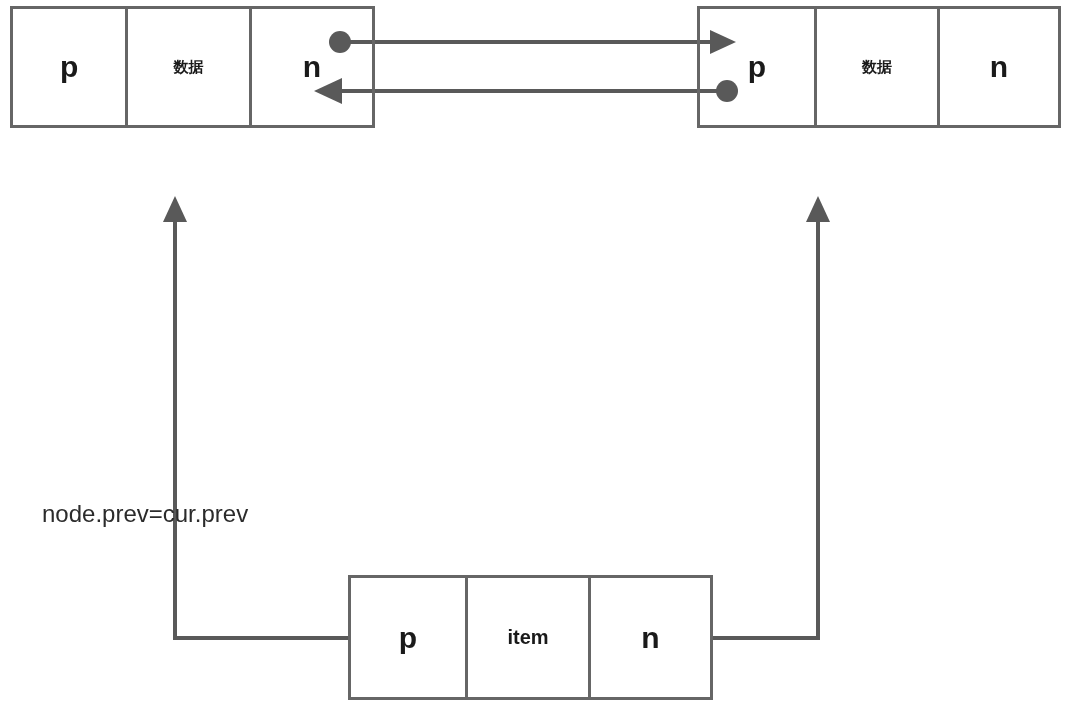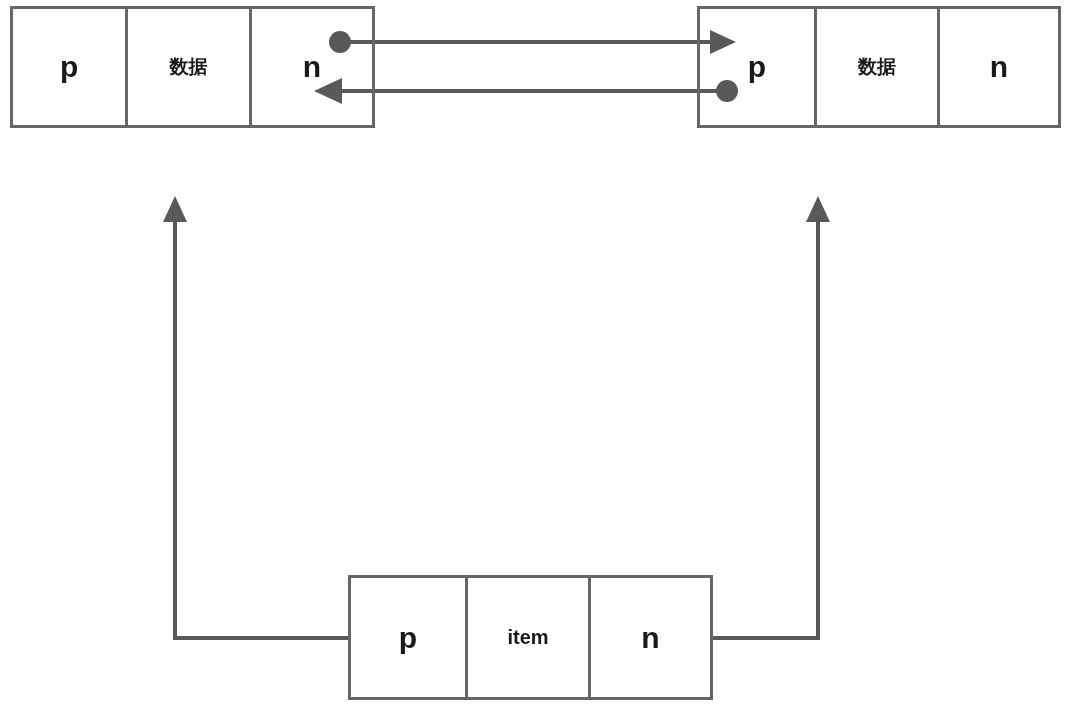--- a/index.html
+++ b/index.html
@@ -40,21 +40,21 @@
     color: #1a1a1a;
     background: transparent;
   }
   .node-cell + .node-cell {
     border-left: 3px solid #666666;
   }
   .cell-ptr {
     font-size: 30px;
   }
   .cell-data-cjk {
-    font-size: 19px;
+    font-size: 15px;
     font-family: Liberation Serif, serif;
   }
   .cell-item {
     font-size: 20px;
     text-align: right;
   }
   #node-prev {
     left: 10px;
     top: 6px;
     width: 365px;
@@ -139,14 +139,15 @@
     <div class="node-cell c2 cell-data-cjk">数据</div>
     <div class="node-cell c3 cell-ptr">n</div>
   </div>
 
   <div class="node-box" id="node-new">
     <div class="node-cell c1 cell-ptr">p</div>
     <div class="node-cell c2 cell-item">item</div>
     <div class="node-cell c3 cell-ptr">n</div>
   </div>
 
+  <div id="label-node-prev-assign">node.prev=cur.prev</div>
 
 </div>
 
 </body></html>

